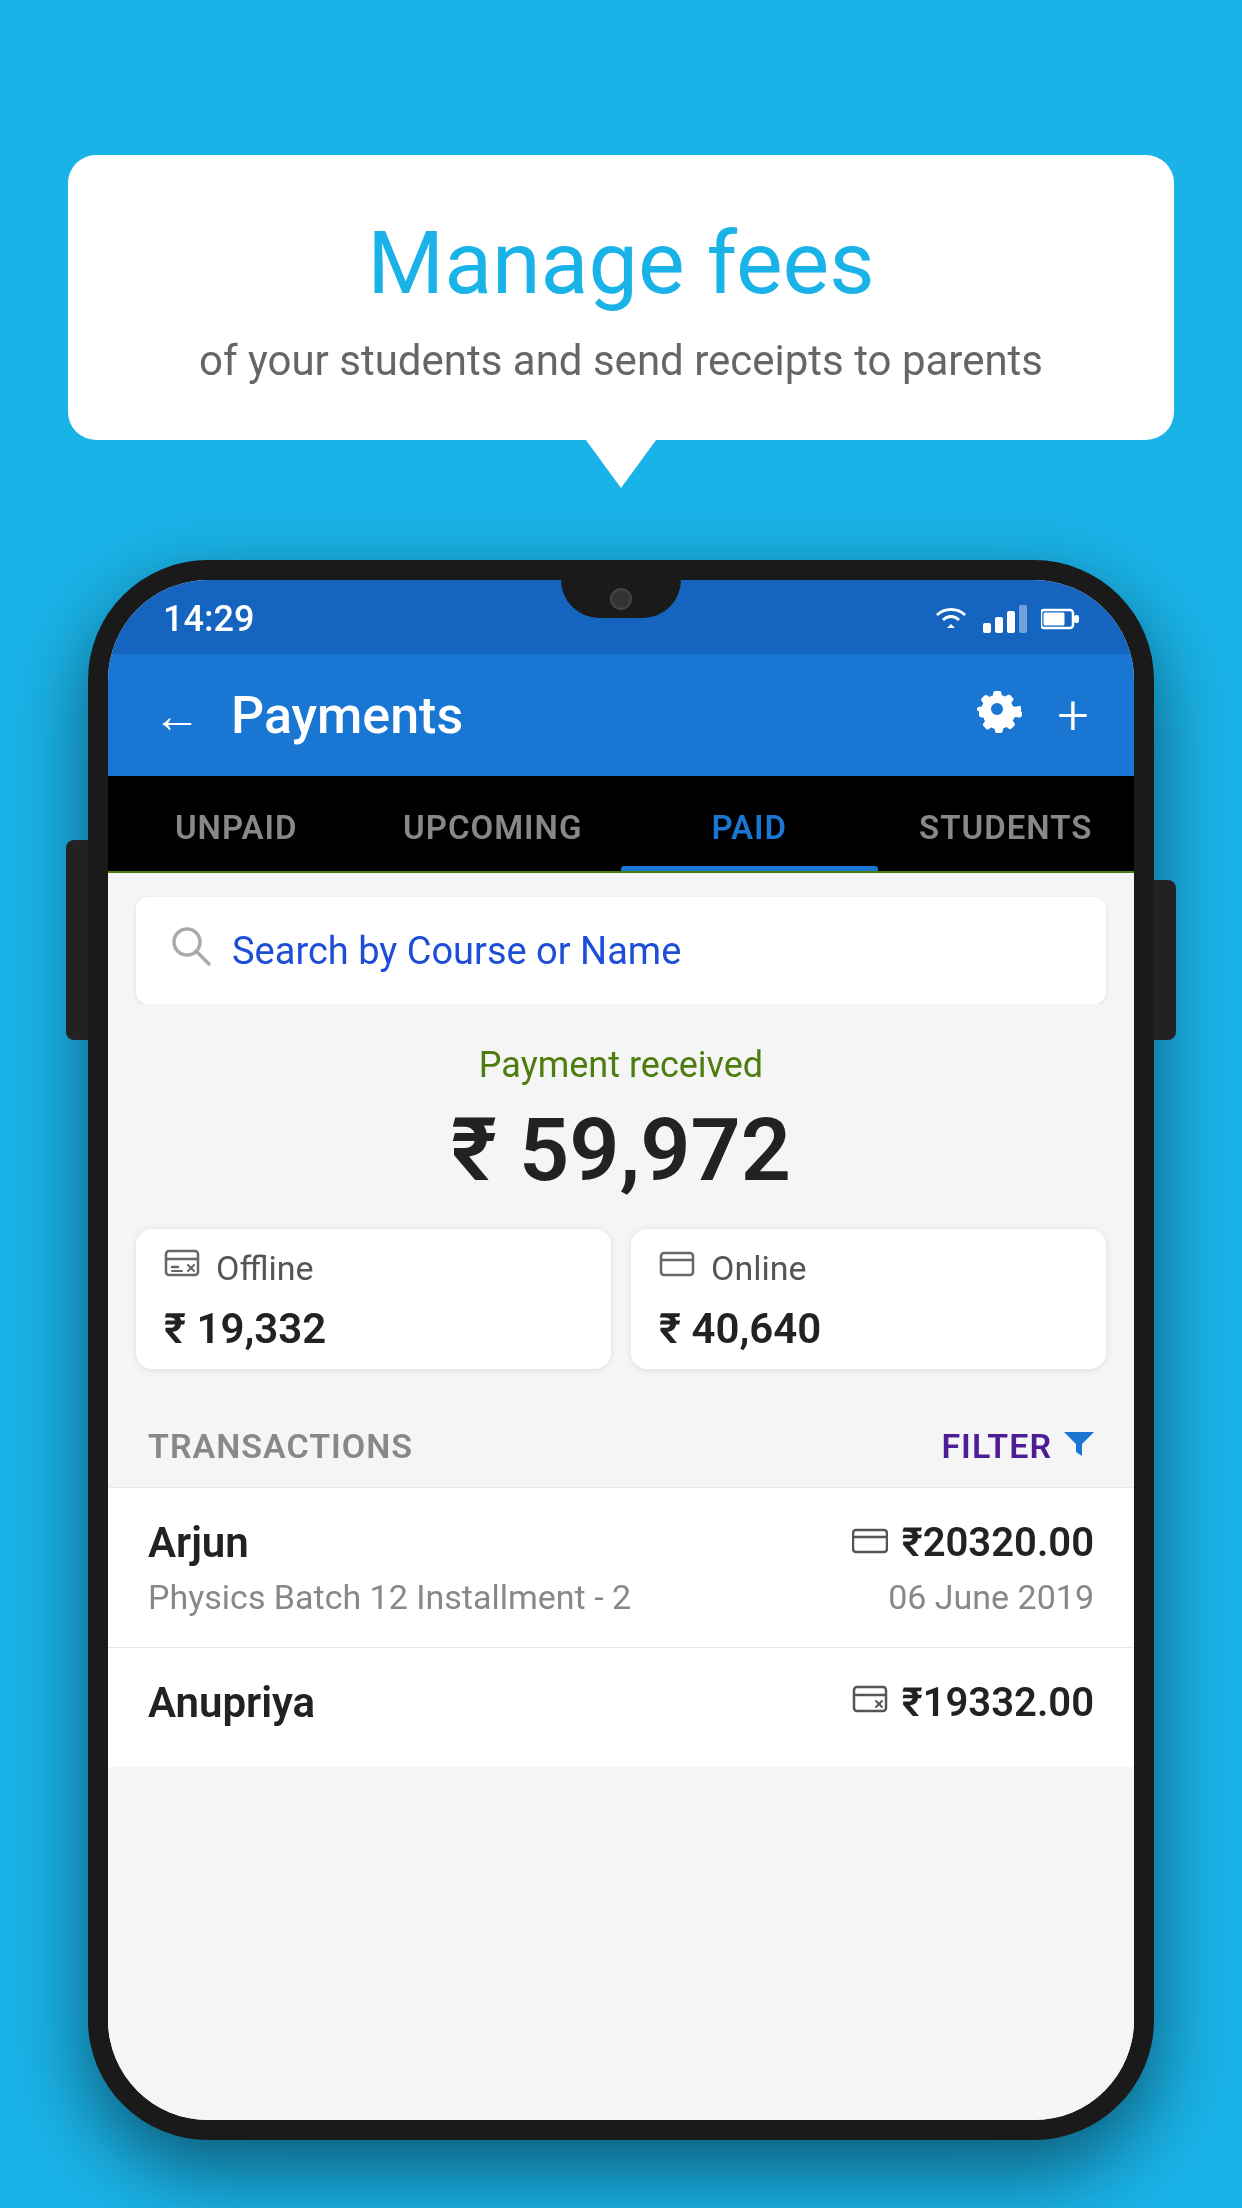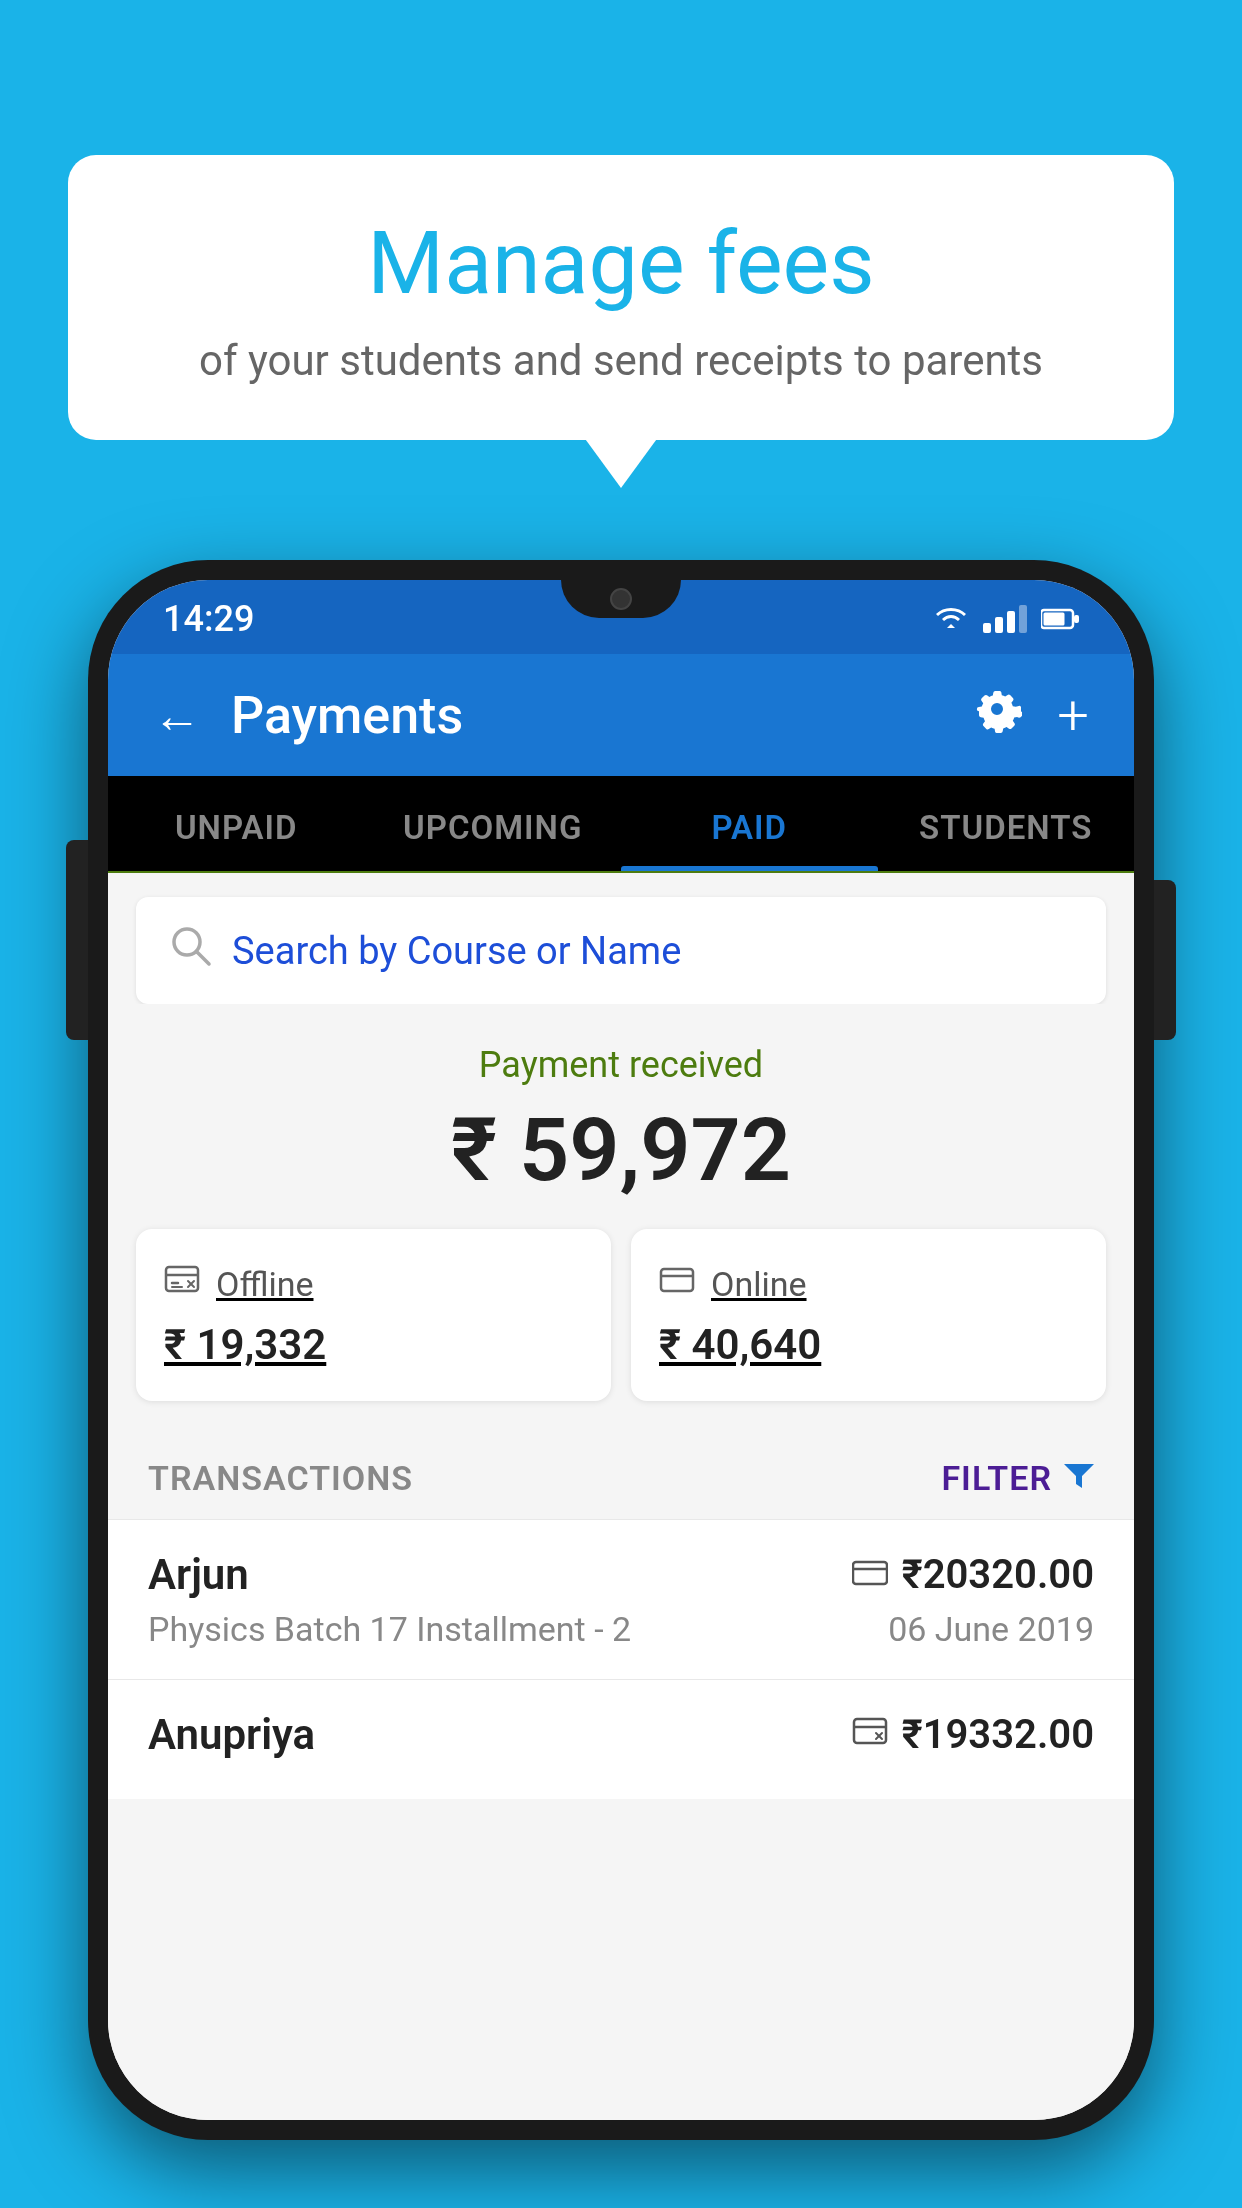--- a/index.html
+++ b/index.html
@@ -307,23 +307,22 @@
     .payment-cards {
       display: flex;
       gap: 20px;
       padding: 0 28px 28px;
     }
 
     .payment-card {
       flex: 1;
       background: white;
       border-radius: 16px;
-      padding: 32px 28px;
+      padding: 16px 28px;
       box-shadow: 0 1px 6px rgba(0,0,0,0.1);
-      text-decoration: underline;
     }
 
     .card-header {
       display: flex;
       align-items: center;
       gap: 16px;
       margin-bottom: 14px;
     }
 
     .card-icon {
@@ -567,21 +566,21 @@
                 <span class="transaction-icon">
                   <svg width="36" height="28" viewBox="0 0 36 28" fill="none">
                     <rect x="1" y="3" width="34" height="22" rx="3" stroke="#555" stroke-width="2.5" fill="none"></rect>
                     <line x1="1" y1="10" x2="35" y2="10" stroke="#555" stroke-width="2.5"></line>
                   </svg>
                 </span>
                 <span class="transaction-amount">₹20320.00</span>
               </div>
             </div>
             <div class="transaction-row-bottom">
-              <span class="transaction-detail">Physics Batch 17 Installment - 2</span>
+              <span class="transaction-detail">Physics Batch 12 Installment - 2</span>
               <span class="transaction-date">06 June 2019</span>
             </div>
           </div>
 
           <div class="transaction-row">
             <div class="transaction-row-top">
               <span class="transaction-name">Anupriya</span>
               <div class="transaction-amount-row">
                 <span class="transaction-icon">
                   <svg width="36" height="36" viewBox="0 0 36 36" fill="none">

